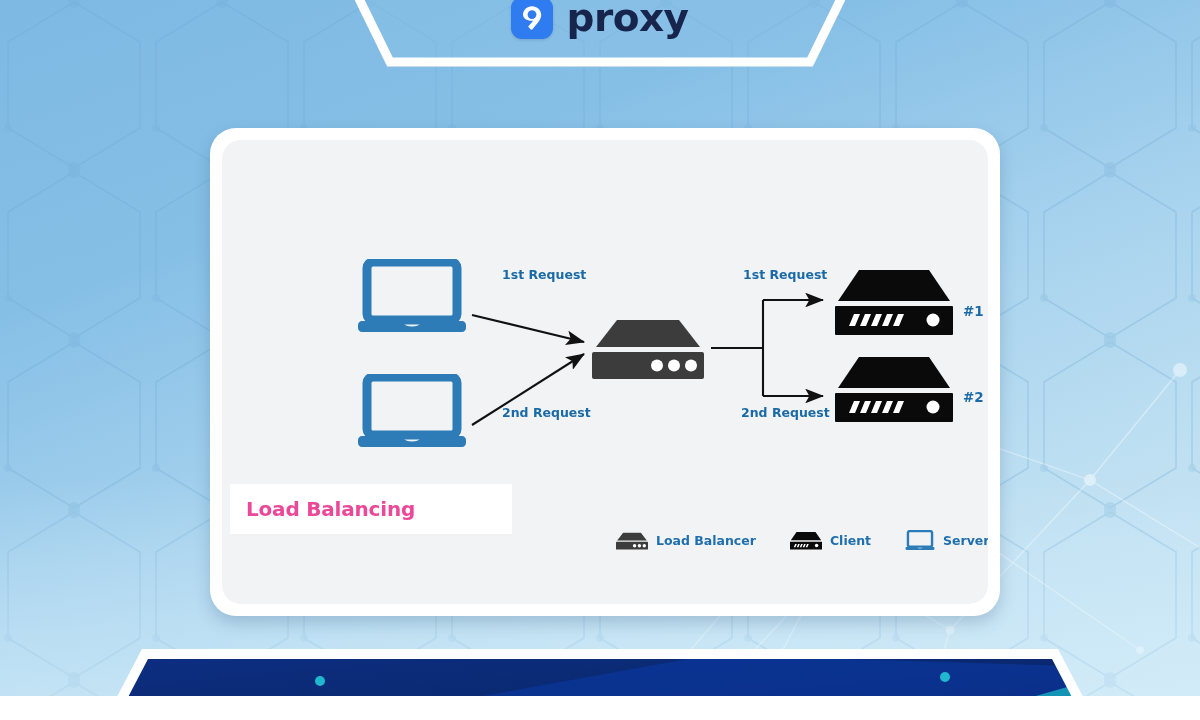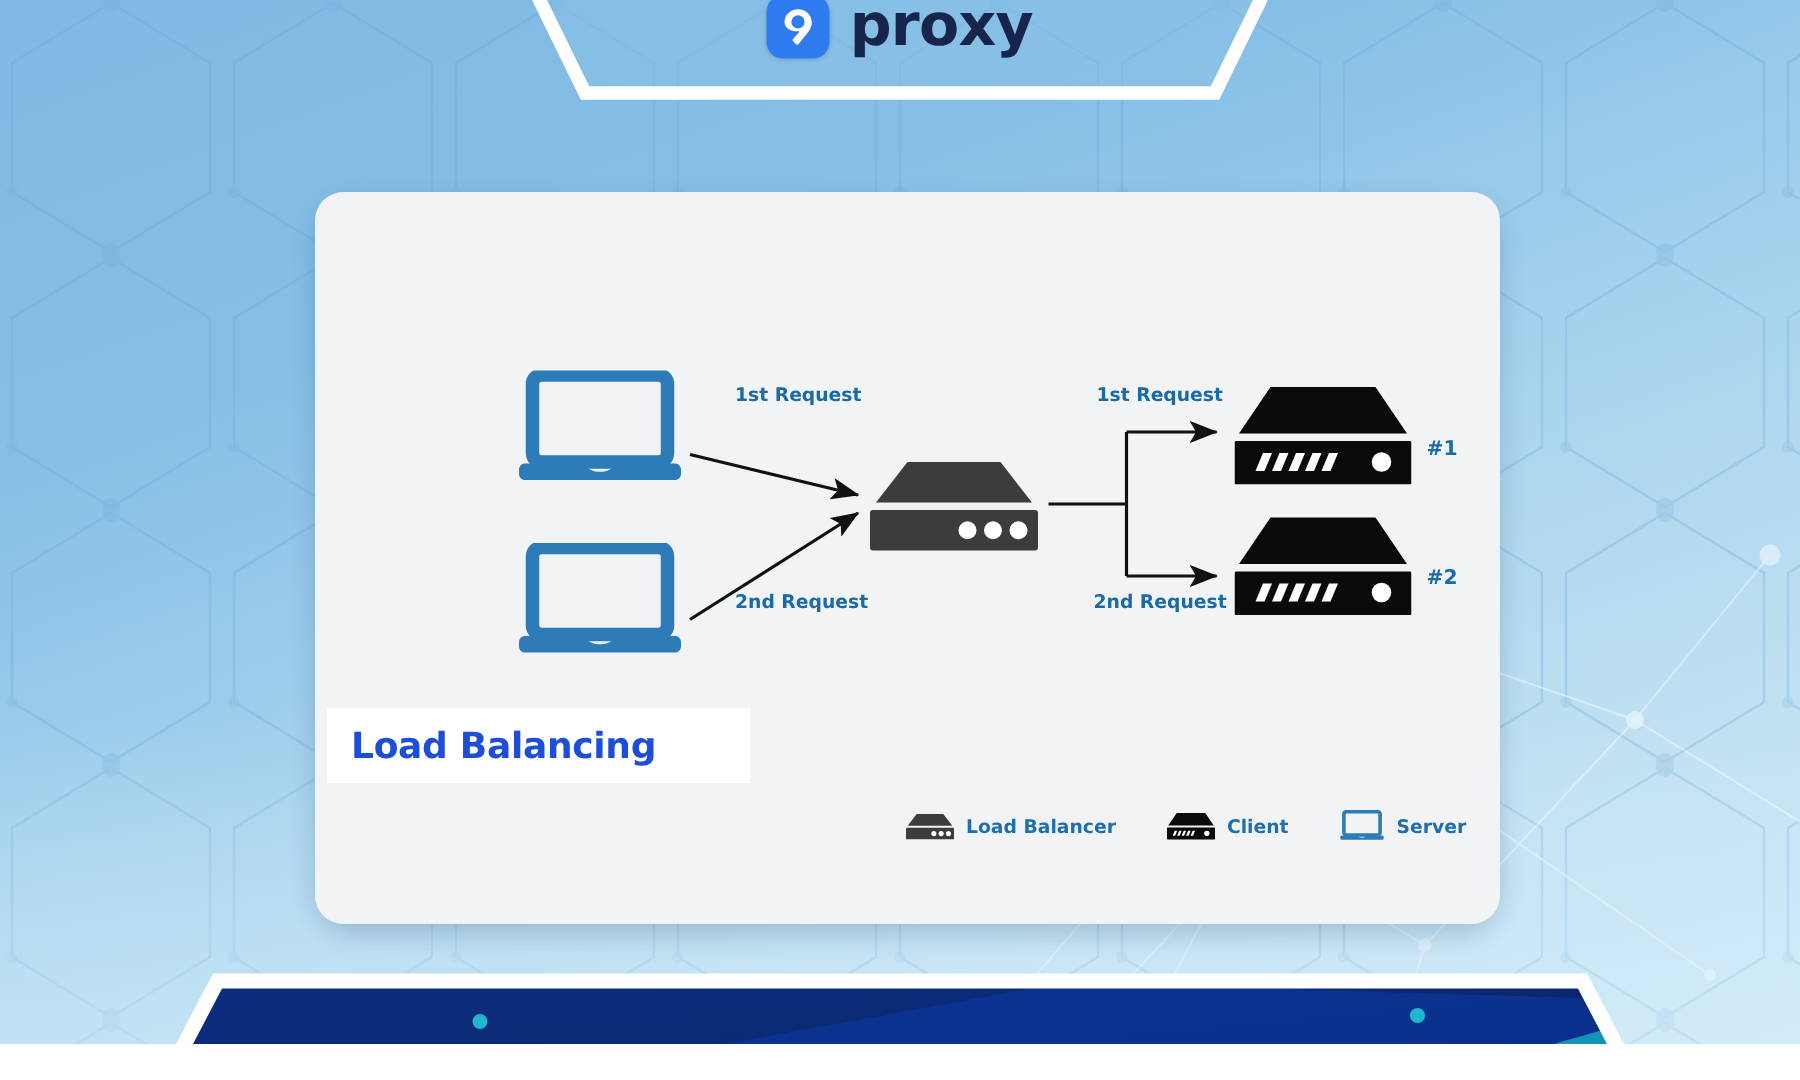--- a/index.html
+++ b/index.html
@@ -82,21 +82,21 @@
     width: 1020px; height: 90px;
   }
 
   
   .card {
     position: absolute;
     left: 210px; top: 128px;
     width: 790px; height: 488px;
     background: #ffffff;
     border-radius: 26px;
-    padding: 0;
+    padding: 12px;
     box-sizing: border-box;
     box-shadow: 0 7px 16px rgba(30,70,110,0.22);
   }
   .card-inner {
     position: relative;
     width: 100%; height: 100%;
     background: #f2f3f4;
     border-radius: 19px;
     overflow: hidden;
   }
@@ -159,31 +159,31 @@
   .title-band {
     position: absolute;
     left: 8px; top: 344px;
     width: 282px; height: 50px;
     background: #ffffff;
     display: flex;
     align-items: center;
   }
   .title-band .txt {
     margin-left: 16px;
-    font-size: 24px;
+    font-size: 20px;
     font-weight: 700;
-    color: #1d4ed8;
+    color: #ec4899;
     letter-spacing: -0.2px;
     font-family: "DejaVu Sans", sans-serif;
   }
 
   
   .legend {
     position: absolute;
-    left: 394px; top: 412px;
+    left: 394px; top: 390px;
     display: flex;
     align-items: center;
     gap: 34px;
   }
   .legend-item {
     display: flex;
     align-items: center;
     gap: 8px;
   }
   .legend-item .lg-txt {

